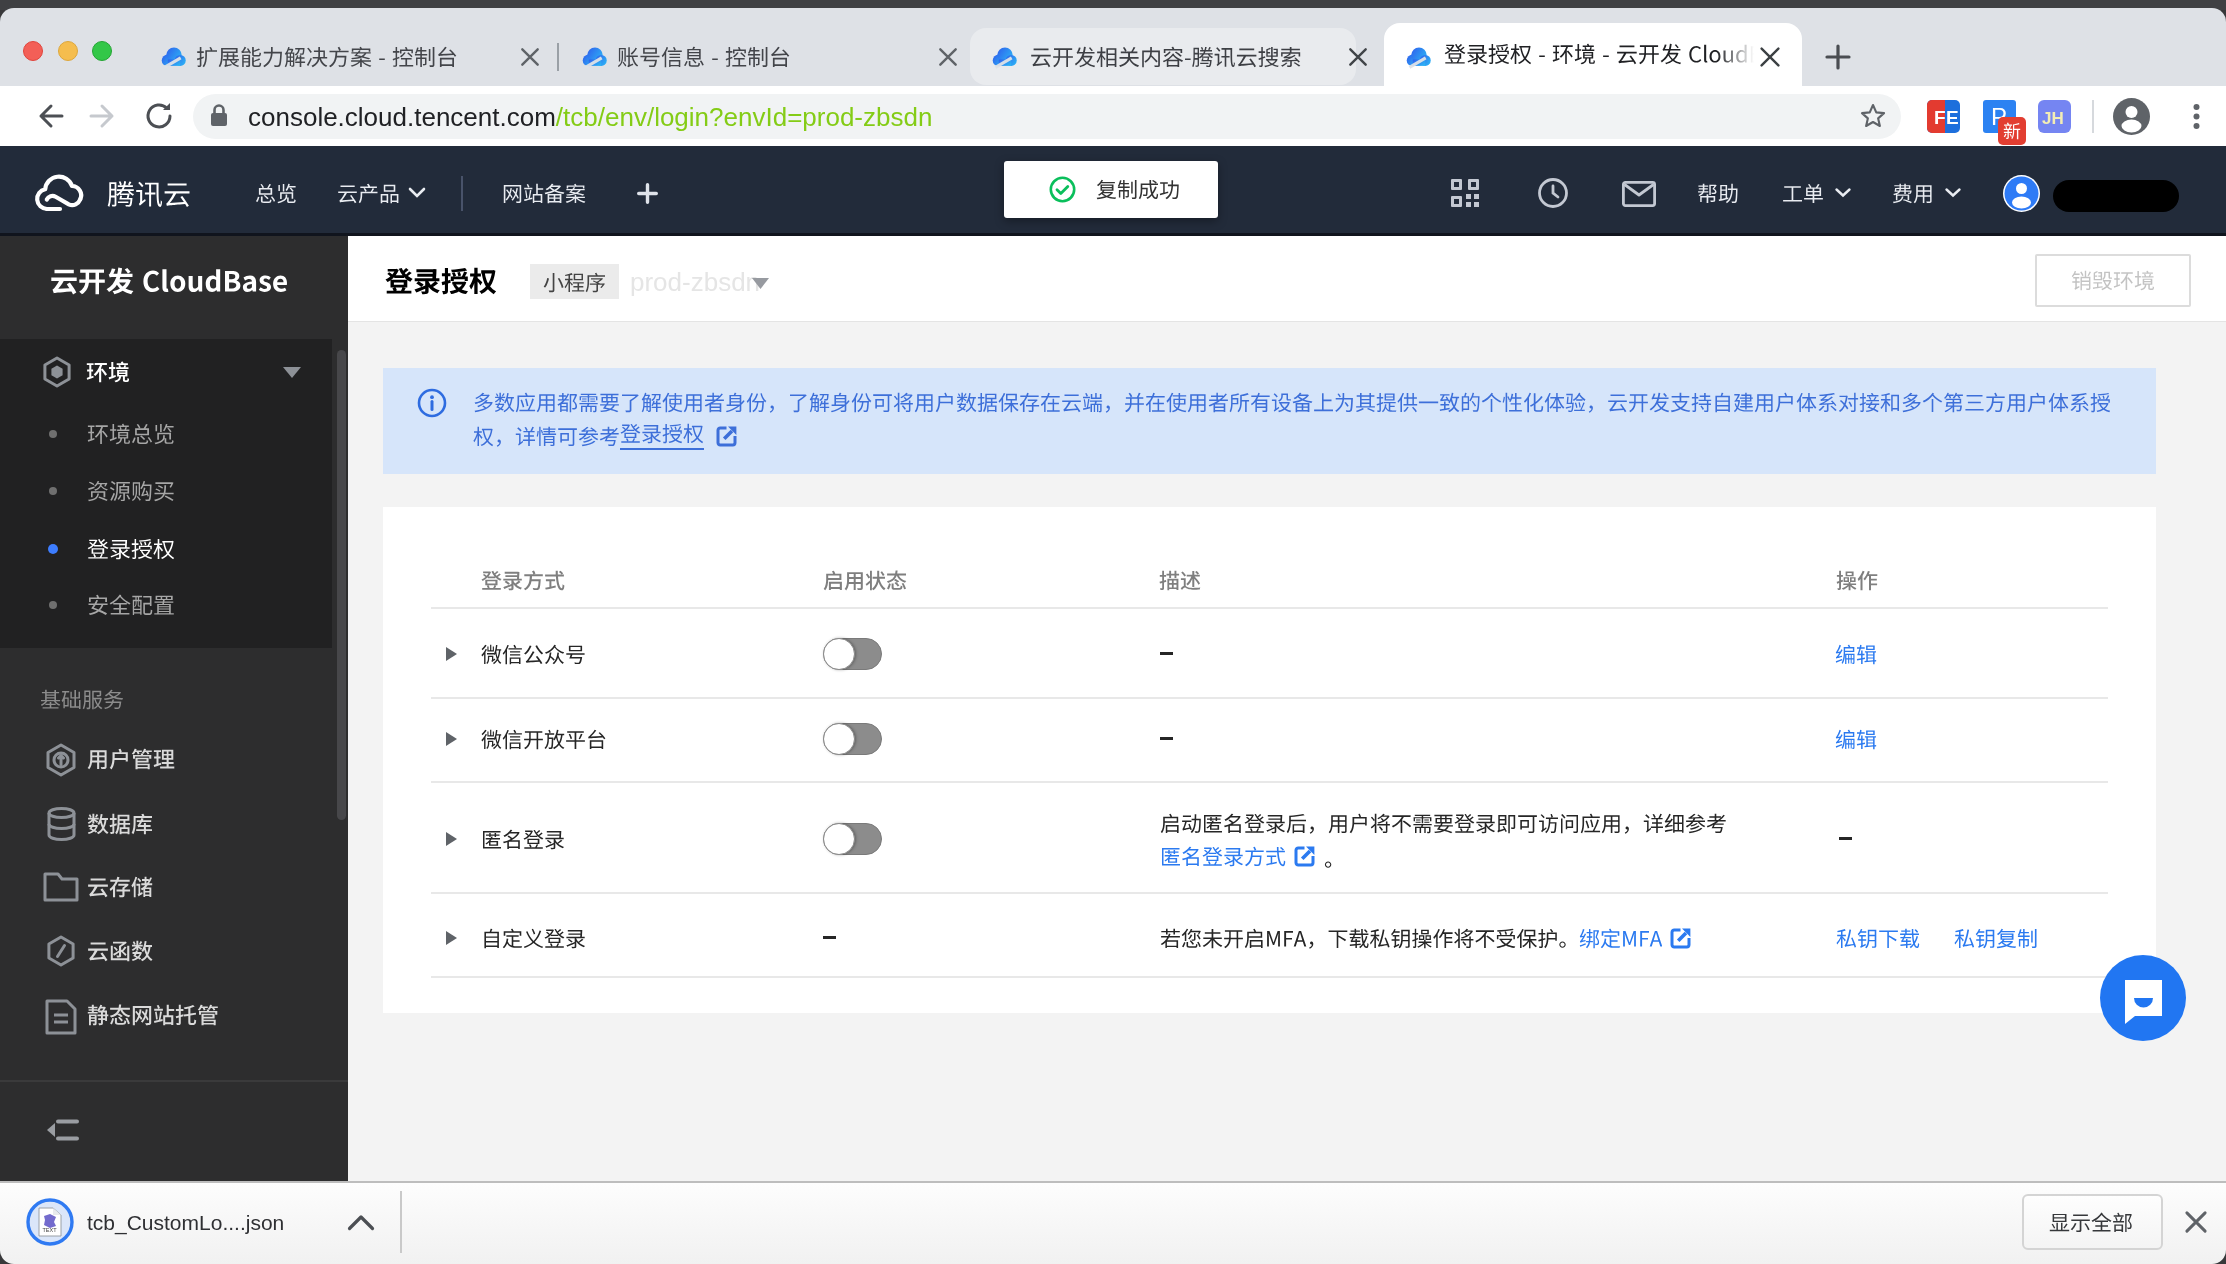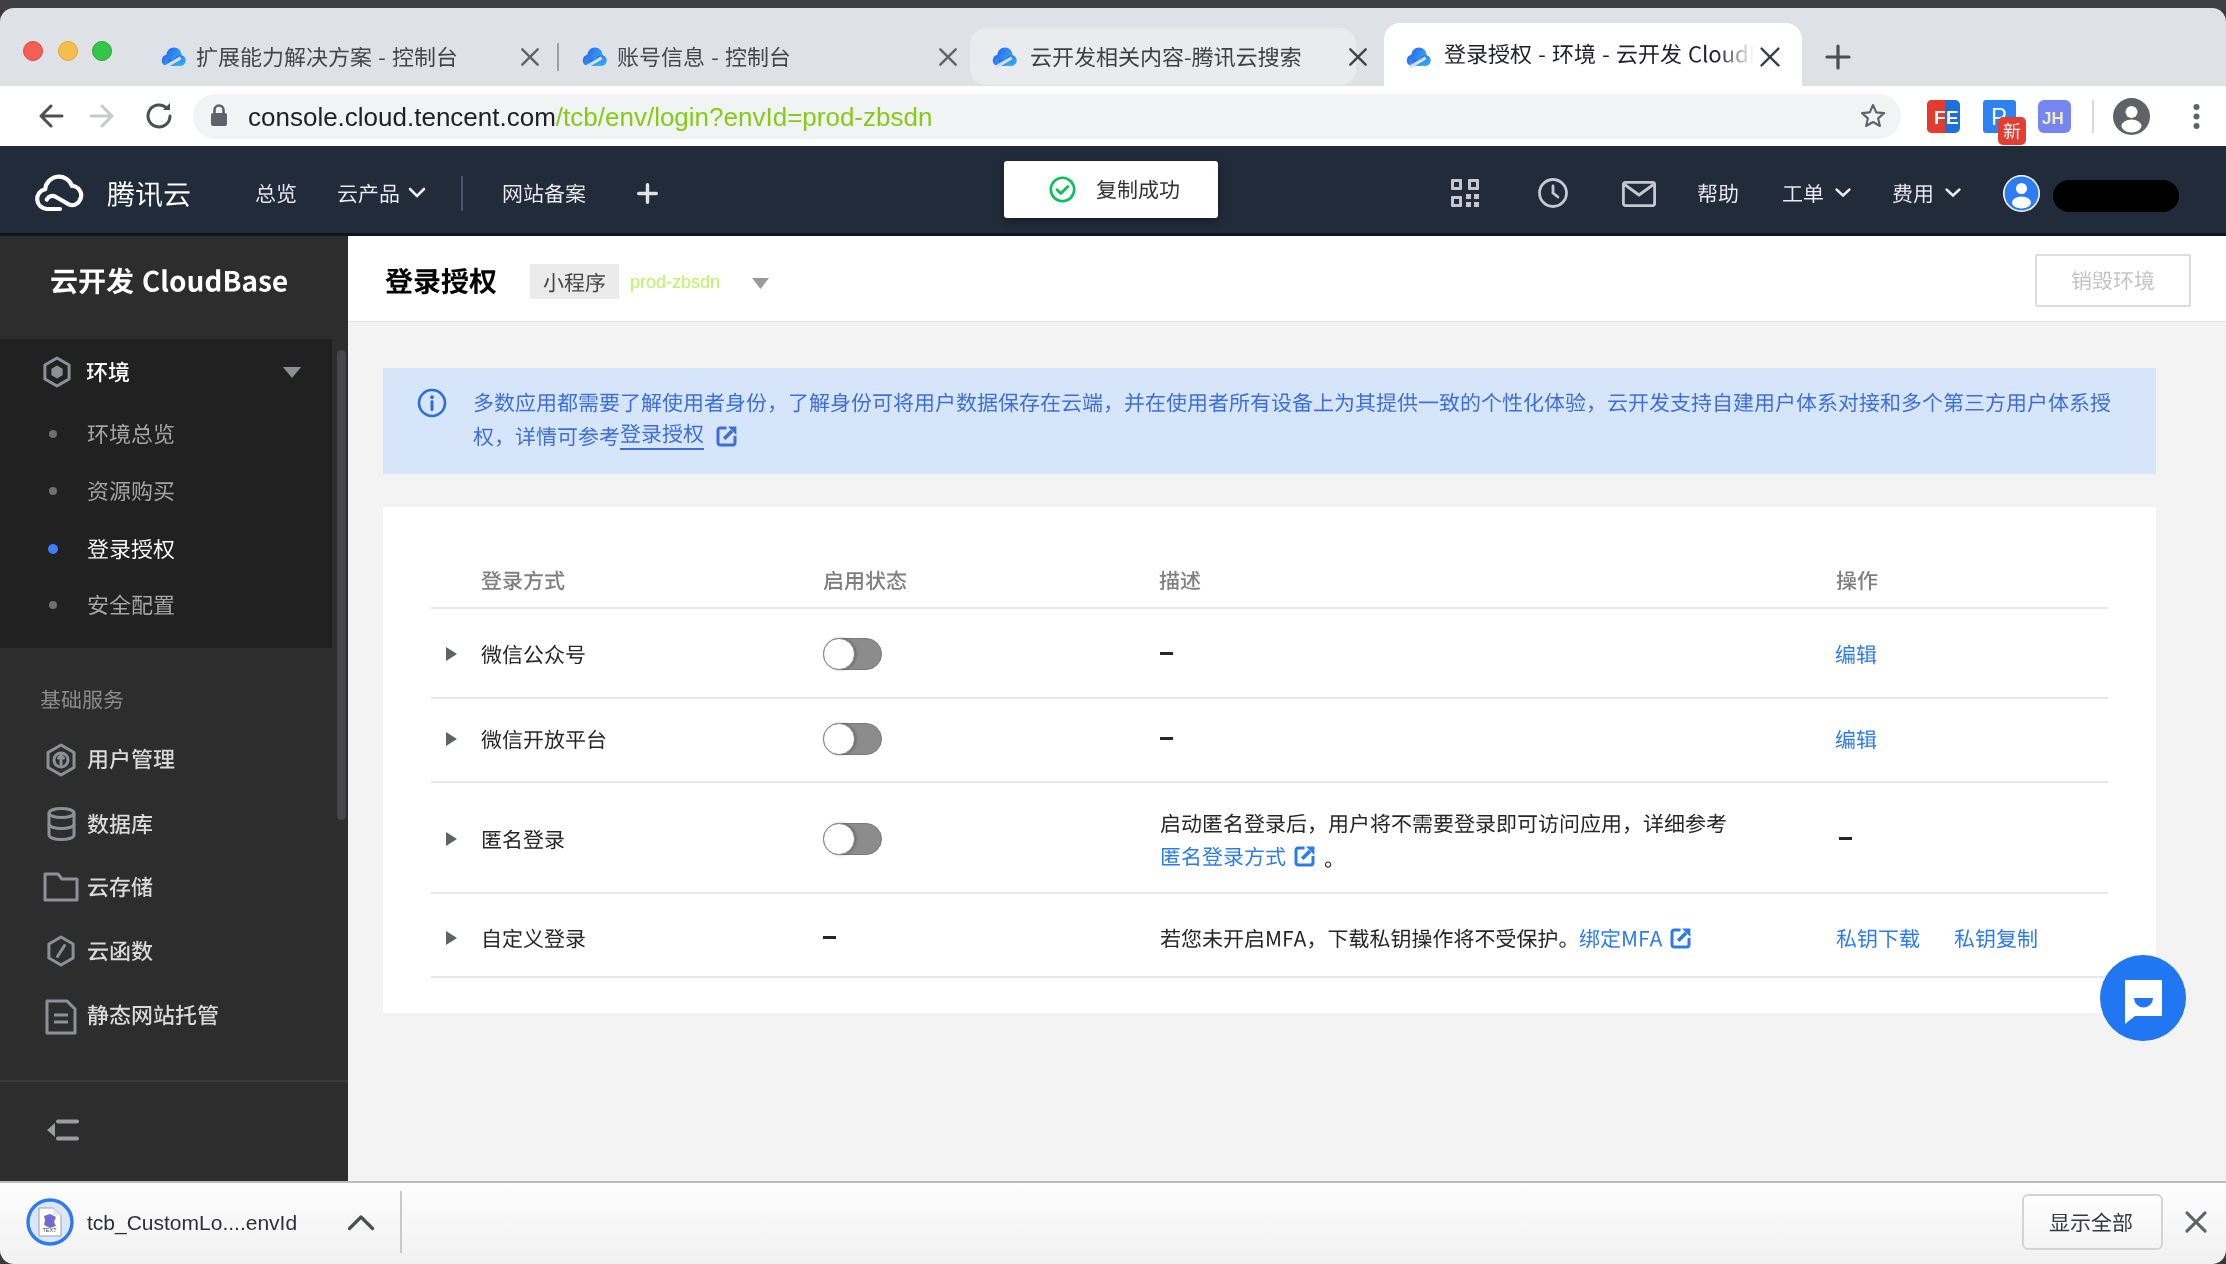--- a/index.html
+++ b/index.html
@@ -301,21 +301,21 @@
   </svg>
 <div class="abs" style="left:348px;top:236px;width:1878px;height:945px;background:#f3f3f3"></div>
 <div class="abs" style="left:348px;top:236px;width:1878px;height:86px;background:#fff;border-bottom:1px solid #e4e4e4"></div>
 <div style="position:absolute;left:385px;top:267px;line-height:0;"><svg width="112" height="35" viewBox="0 0 112 35">
       <path fill="#000000" d="M8.9 15.4H18.7V17.8H8.9ZM9.2 10.1V11.1H19V10.1C19.9 11.1 20.9 12 22 12.7H6.2C7.3 12 8.3 11.1 9.2 10.1ZM7.4 21.2C7.8 21.9 8.3 22.9 8.5 23.7H1.7V26.6H26.4V23.7H19.3C19.7 23 20.2 22 20.7 21.1L17.9 20.5H22.3V13C23.3 13.7 24.3 14.2 25.4 14.7C25.9 13.9 26.9 12.5 27.7 11.9C25.9 11.2 24.3 10.2 22.9 9.1C24.1 8.2 25.5 7.1 26.7 6.1L24.2 4.4C23.4 5.3 22.1 6.4 21 7.4C20.5 6.9 20.1 6.4 19.7 5.9C20.9 5 22.3 4 23.6 2.9L21.1 1.1C20.3 1.9 19.3 2.9 18.2 3.8C17.7 2.9 17.2 1.9 16.8 1L13.8 1.8C14.8 4.2 16 6.4 17.5 8.3H10.7C12 6.7 13 4.9 13.8 2.9L11.5 1.7L11 1.9H2.7V4.6H9.4C8.8 5.6 8.1 6.6 7.3 7.5C6.4 6.7 5.2 5.8 4.1 5.2L2.3 7.1C3.3 7.7 4.5 8.6 5.3 9.4C3.8 10.7 2.1 11.7 0.5 12.4C1.1 13 2.1 14.2 2.5 14.9C3.6 14.4 4.6 13.9 5.5 13.2V20.5H9.6ZM10.6 23.7 11.9 23.3C11.7 22.5 11.2 21.4 10.6 20.5H17.4C17.1 21.5 16.5 22.7 16 23.7Z M31.2 16.4C33 17.4 35.3 18.9 36.3 20L38.7 17.7C37.5 16.6 35.2 15.2 33.5 14.3ZM31.4 2.2V5.3H47.7L47.7 6.8H32.3V9.8H47.5L47.4 11.3H29.7V14.2H40.2V18.6C36.2 20.2 32.1 21.7 29.5 22.6L31.3 25.6C33.9 24.6 37.1 23.2 40.2 21.8V23.9C40.2 24.3 40 24.4 39.6 24.4C39.1 24.4 37.5 24.4 36.2 24.4C36.6 25.2 37.1 26.4 37.3 27.2C39.5 27.3 41 27.2 42.1 26.8C43.3 26.3 43.6 25.6 43.6 24V20C45.9 22.8 48.8 24.9 52.5 26.2C53 25.2 54 23.9 54.8 23.2C52.1 22.5 49.8 21.4 48 19.9C49.6 18.9 51.5 17.5 53.1 16.2L50.3 14.2H54.4V11.3H51C51.3 8.4 51.5 5.2 51.5 2.2L48.8 2.1L48.2 2.2ZM43.6 14.2H50.1C49 15.3 47.3 16.8 45.8 17.9C44.9 16.9 44.2 15.9 43.6 14.8Z M80.1 1C76.7 1.8 71 2.4 66.1 2.7C66.4 3.4 66.8 4.5 66.8 5.2C71.8 5 77.9 4.4 82.1 3.4ZM72.3 5.5C72.7 6.7 73.2 8.3 73.4 9.2L76.1 8.5C75.9 7.6 75.4 6 74.9 4.9ZM65.8 9.5V14.1H68.8V12.3H79.7V14.1H82.8V9.5H79.9C80.6 8.3 81.5 6.8 82.2 5.4L79.1 4.5C78.6 6 77.7 8.1 76.9 9.5H69L71.1 8.8C70.8 7.8 70.1 6.4 69.5 5.3L66.9 6.1C67.5 7.1 68.1 8.6 68.4 9.5ZM77.1 17.4C76.3 18.7 75.2 19.9 73.9 20.8C72.7 19.8 71.7 18.7 71 17.4ZM67.3 14.7V17.4H69.4L67.9 17.8C68.8 19.6 69.9 21.1 71.1 22.4C69.2 23.2 67.1 23.8 64.7 24.2C65.2 24.9 65.9 26.3 66.1 27.1C69 26.5 71.6 25.7 73.8 24.4C75.8 25.7 78.2 26.6 81 27.1C81.4 26.3 82.3 24.9 83 24.2C80.6 23.9 78.5 23.3 76.7 22.5C78.7 20.7 80.3 18.3 81.3 15.3L79.3 14.6L78.7 14.7ZM59.9 0.9V6.2H56.9V9.2H59.9V14.2L56.6 15L57.3 18.2L59.9 17.5V23.6C59.9 24 59.8 24.1 59.5 24.1C59.1 24.1 58.2 24.1 57.1 24.1C57.6 24.9 57.9 26.3 58 27.2C59.8 27.2 61 27 61.9 26.5C62.7 26 63 25.1 63 23.6V16.5L65.7 15.7L65.3 12.7L63 13.4V9.2H65.5V6.2H63V0.9Z M106.8 6.4C106.1 10.4 104.8 13.7 103.1 16.5C101.6 13.8 100.6 10.6 99.9 6.4ZM107.7 3.2 107.2 3.2H96.2V6.4H97.6L96.7 6.6C97.7 12 98.9 16.1 100.9 19.5C99.1 21.6 96.9 23.2 94.3 24.3C95 24.9 96 26.2 96.4 27.1C98.9 25.8 101.1 24.2 102.9 22.3C104.5 24.1 106.4 25.7 108.8 27.3C109.3 26.3 110.3 25.1 111.2 24.4C108.7 23 106.7 21.4 105.1 19.5C107.8 15.6 109.6 10.4 110.4 3.7L108.3 3.1ZM89.3 0.8V6.4H85.1V9.5H88.7C87.8 12.9 86.1 16.9 84.3 19.1C84.8 20 85.8 21.6 86.1 22.6C87.3 21 88.4 18.6 89.3 16V27.1H92.6V14.6C93.7 15.9 94.8 17.4 95.4 18.4L97.3 15.3C96.7 14.6 93.7 11.7 92.6 10.9V9.5H95.9V6.4H92.6V0.8Z"></path>
     </svg></div>
 <div class="abs" style="left:530px;top:264px;width:89px;height:35px;background:#ebebeb"></div>
 <div style="position:absolute;left:543px;top:272px;line-height:0;"><svg width="63" height="26" viewBox="0 0 63 26">
       <path fill="#444444" d="M9.7 1.1V18C9.7 18.4 9.6 18.5 9.2 18.5C8.7 18.6 7.2 18.6 5.7 18.5C5.9 19 6.2 19.7 6.3 20.2C8.3 20.2 9.6 20.1 10.4 19.9C11.1 19.6 11.4 19.1 11.4 18V1.1ZM14.8 6.5C16.6 9.5 18.3 13.4 18.8 15.9L20.5 15.2C20 12.7 18.2 8.9 16.3 5.9ZM4.2 6.1C3.7 8.9 2.5 12.5 0.7 14.7C1.1 14.9 1.8 15.3 2.2 15.6C4.1 13.3 5.3 9.4 6 6.4Z M32.2 3.1H38.5V7H32.2ZM30.7 1.7V8.3H40V1.7ZM30.4 14.1V15.5H34.5V18.2H29V19.6H41.2V18.2H36.1V15.5H40.3V14.1H36.1V11.6H40.8V10.2H29.9V11.6H34.5V14.1ZM28.6 1.1C27 1.8 24.3 2.5 21.9 2.9C22.1 3.2 22.3 3.7 22.4 4.1C23.4 3.9 24.4 3.7 25.5 3.5V6.8H22V8.2H25.2C24.4 10.6 23 13.4 21.6 14.9C21.9 15.2 22.2 15.9 22.4 16.3C23.5 15 24.6 12.9 25.5 10.8V20.1H27V11.1C27.7 11.9 28.6 13.1 28.9 13.7L29.9 12.4C29.4 11.9 27.6 10.1 27 9.5V8.2H29.6V6.8H27V3.2C28 2.9 28.9 2.7 29.7 2.4Z M49.8 9.3C51.2 9.9 52.9 10.7 54.2 11.4H46.8V12.8H53.4V18.3C53.4 18.6 53.3 18.7 52.9 18.7C52.5 18.8 51.1 18.8 49.5 18.7C49.7 19.2 50 19.7 50 20.2C51.9 20.2 53.2 20.2 53.9 19.9C54.7 19.7 55 19.3 55 18.3V12.8H59.5C58.8 13.8 58 14.7 57.3 15.4L58.6 16C59.7 15 60.8 13.3 61.9 11.8L60.8 11.3L60.5 11.4H56.6L56.8 11.3C56.4 11 55.8 10.7 55.2 10.4C57 9.5 58.8 8.1 60 6.8L59 6.1L58.6 6.2H48V7.5H57.2C56.2 8.3 55 9.2 53.8 9.7C52.8 9.3 51.7 8.8 50.7 8.4ZM51.9 1.2C52.2 1.8 52.6 2.5 52.9 3.2H44.5V9C44.5 12.1 44.4 16.3 42.7 19.3C43 19.5 43.7 19.9 44 20.2C45.8 17 46.1 12.3 46.1 9V4.7H62V3.2H54.7C54.4 2.5 53.8 1.5 53.4 0.7Z"></path>
     </svg></div>
-<div class="abs" style="left:630px;top:269px;font-size:18px;line-height:26px;color:#bef264">prod-zbsdn</div>
+<div class="abs" style="left:630px;top:269px;font-size:26px;line-height:26px;color:#e5e5e5">prod-zbsdn</div>
 <svg class="abs" style="left:752px;top:278px" width="17" height="11" viewBox="0 0 17 11">
     <path fill="#979aa0" d="M0 0h17L8.5 11z"></path>
   </svg>
 <div class="abs" style="left:2035px;top:254px;width:156px;height:53px;background:#fff;border:2px solid #dcdcdc;border-radius:2px"></div>
 <div style="position:absolute;left:2071px;top:270px;line-height:0;"><svg width="84" height="26" viewBox="0 0 84 26">
       <path fill="#c3c3c3" d="M9.2 2.2C10 3.4 10.9 5 11.2 6L12.5 5.4C12.2 4.3 11.3 2.8 10.4 1.6ZM18.6 1.4C18.1 2.7 17.2 4.4 16.4 5.4L17.6 6C18.4 5 19.3 3.4 20 2ZM3.7 0.9C3.1 2.8 2 4.7 0.8 5.9C1.1 6.3 1.4 7 1.6 7.3C2.2 6.7 2.9 5.8 3.4 4.9H8.6V3.4H4.3C4.6 2.7 4.9 2 5.1 1.3ZM1.3 11.3V12.7H4.3V16.9C4.3 17.8 3.7 18.4 3.3 18.6C3.6 18.9 3.9 19.5 4.1 19.9C4.4 19.6 5 19.2 8.5 17.2C8.4 16.9 8.2 16.3 8.2 15.9L5.8 17.1V12.7H8.7V11.3H5.8V8.4H8.3V7H2.2V8.4H4.3V11.3ZM10.9 11.9H18V14.2H10.9ZM10.9 10.6V8.3H18V10.6ZM13.8 0.8V6.8H9.5V20.2H10.9V15.6H18V18.2C18 18.5 17.9 18.5 17.6 18.5C17.2 18.6 16.2 18.6 15 18.5C15.2 18.9 15.4 19.6 15.5 20C17.1 20 18.1 20 18.6 19.7C19.2 19.5 19.4 19 19.4 18.2V6.8L18 6.8H15.2V0.8Z M33.1 1.7V4.7C33.1 6.1 32.9 7.7 31.2 8.9C31.5 9.1 32.1 9.6 32.3 9.9C34.2 8.5 34.6 6.4 34.6 4.7V3.1H37.5V6.7C37.5 8.2 37.8 8.8 39.1 8.8C39.3 8.8 39.9 8.8 40.1 8.8C40.4 8.8 40.8 8.8 41 8.7C41 8.3 40.9 7.7 40.9 7.4C40.7 7.5 40.3 7.5 40.1 7.5C39.9 7.5 39.4 7.5 39.2 7.5C39 7.5 39 7.3 39 6.7V1.7ZM38.4 11.5C37.8 13 37.1 14.2 36.1 15.3C35.2 14.2 34.5 12.9 34 11.5ZM31.9 10.1V11.5H32.9L32.6 11.6C33.2 13.4 34 15 35 16.3C33.6 17.5 32 18.3 30.3 18.9C30.6 19.2 31 19.8 31.2 20.2C32.9 19.5 34.6 18.6 36 17.4C37.2 18.6 38.6 19.5 40.2 20.1C40.4 19.7 40.9 19.2 41.2 18.8C39.6 18.3 38.3 17.5 37.1 16.4C38.5 14.8 39.6 12.9 40.3 10.4L39.3 10.1L39.1 10.1ZM22.7 9V10.3H31.1V2.1H27.3V3.4H29.7V5.5H27.3V6.7H29.7V9H24V6.7H26.2V5.4H24V3.4C24.9 3.1 26 2.6 26.9 2.1L26 1.1C25.2 1.6 23.7 2.3 22.7 2.7ZM21.9 17.5 22.1 19C24.7 18.6 28.3 18.1 31.7 17.6L31.6 16.3L27.4 16.8V13.5H31.1V12.2H22.4V13.5H26V17Z M56.2 8.1C57.8 9.9 59.7 12.3 60.5 13.8L61.8 12.8C60.9 11.3 59 9 57.4 7.3ZM42.8 16.3 43.2 17.8C44.9 17.2 47.1 16.4 49.2 15.6L49 14.2L46.8 15V9.8H48.7V8.3H46.8V3.7H49.1V2.3H42.9V3.7H45.4V8.3H43.2V9.8H45.4V15.5ZM50.2 2.2V3.7H55.6C54.2 7.4 52.1 10.7 49.4 12.8C49.8 13.1 50.4 13.7 50.7 14C52.1 12.7 53.5 11.1 54.6 9.2V20.1H56.2V6.4C56.6 5.5 57 4.6 57.3 3.7H61.8V2.2Z M73.2 12.2H79.8V13.6H73.2ZM73.2 9.8H79.8V11.1H73.2ZM75.3 1C75.5 1.4 75.7 1.9 75.9 2.4H71.3V3.7H81.9V2.4H77.5C77.3 1.8 77.1 1.2 76.8 0.7ZM78.7 3.9C78.5 4.6 78.2 5.5 77.8 6.2H74.3L75.1 6C74.9 5.4 74.6 4.6 74.3 3.9L73 4.2C73.3 4.8 73.6 5.6 73.7 6.2H70.7V7.6H82.5V6.2H79.2C79.5 5.6 79.9 5 80.2 4.3ZM71.7 8.7V14.7H73.9C73.6 17.1 72.7 18.3 69.3 19C69.6 19.3 70 19.9 70.1 20.2C74 19.3 75.1 17.7 75.4 14.7H77.3V17.8C77.3 18.9 77.4 19.3 77.8 19.5C78.1 19.8 78.8 19.9 79.3 19.9C79.5 19.9 80.4 19.9 80.7 19.9C81.1 19.9 81.7 19.8 82 19.7C82.3 19.6 82.6 19.4 82.7 19C82.9 18.7 83 17.8 83 17C82.6 16.8 82 16.6 81.8 16.3C81.7 17.2 81.7 17.8 81.6 18.1C81.6 18.4 81.4 18.5 81.3 18.6C81.1 18.6 80.8 18.6 80.6 18.6C80.3 18.6 79.8 18.6 79.5 18.6C79.3 18.6 79.1 18.6 79 18.5C78.8 18.5 78.8 18.3 78.8 17.9V14.7H81.3V8.7ZM63.7 15.8 64.2 17.4C66 16.7 68.3 15.8 70.4 14.9L70.1 13.5L67.9 14.3V7.5H69.9V6H67.9V1.1H66.4V6H64V7.5H66.4V14.9C65.4 15.2 64.4 15.5 63.7 15.8Z"></path>
     </svg></div>
 <div class="abs" style="left:383px;top:368px;width:1773px;height:106px;background:#d6e5fa"></div>
 <svg class="abs" style="left:417px;top:388px" width="30" height="30" viewBox="0 0 30 30">
 <circle cx="15" cy="15" r="13" fill="none" stroke="#2e6ce0" stroke-width="2.6"></circle>
@@ -434,21 +434,21 @@
 <div class="abs" style="left:0;top:1181px;width:2226px;height:83px;background:linear-gradient(#fdfdfd,#f1f1f1);border-top:2px solid #bdbdbd;border-radius:0 0 14px 14px"></div>
 <svg class="abs" style="left:26px;top:1198px" width="48" height="48" viewBox="0 0 48 48">
 <circle cx="24" cy="24" r="22" fill="#dbe6f9" stroke="#2f7af2" stroke-width="3.4"></circle>
 <g transform="translate(13,10)">
 <path fill="#fff" stroke="#9aa0a6" stroke-width="1" d="M0 0h14l8 7v21H0z"></path>
 <path fill="#e8eaed" d="M14 0l8 7h-8z"></path>
 <path fill="#5b51c4" d="M5 8l6-2 6 3-2 5 2 4-6 2-6-3 1-5z" opacity="0.85"></path>
 <text x="3.5" y="24" font-family="Liberation Sans" font-size="5.5" fill="#444">TEXT</text>
 </g>
   </svg>
-<div class="abs" style="left:87px;top:1210px;font-size:21px;line-height:25px;color:#2f3033">tcb_CustomLo....envId</div>
+<div class="abs" style="left:87px;top:1210px;font-size:21px;line-height:25px;color:#2f3033">tcb_CustomLo....json</div>
 <svg class="abs" style="left:347px;top:1214px" width="28" height="17" viewBox="0 0 28 17">
     <path fill="none" stroke="#4c4f54" stroke-width="3.2" stroke-linecap="round" stroke-linejoin="round" d="M2.5 14.5 14 3l11.5 11.5"></path>
   </svg>
 <div class="abs" style="left:400px;top:1191px;width:2px;height:62px;background:#c9c9c9"></div>
 <div class="abs" style="left:2022px;top:1194px;width:141px;height:56px;border:2px solid #d4d4d4;border-radius:6px;background:linear-gradient(#fefefe,#f4f4f4)"></div>
 <div style="position:absolute;left:2049px;top:1212px;line-height:0;"><svg width="84" height="26" viewBox="0 0 84 26">
       <path fill="#36383b" d="M5.1 6.5H15.9V8.7H5.1ZM5.1 3.1H15.9V5.3H5.1ZM3.6 1.9V10H17.5V1.9ZM17.2 11.6C16.5 12.9 15.3 14.7 14.3 15.8L15.5 16.4C16.5 15.3 17.7 13.7 18.6 12.2ZM2.6 12.2C3.5 13.6 4.5 15.4 5 16.5L6.2 15.9C5.8 14.8 4.7 13 3.8 11.7ZM12 10.8V17.7H8.9V10.8H7.4V17.7H0.8V19.2H20.2V17.7H13.5V10.8Z M25.9 11.1C25 13.5 23.5 15.8 21.7 17.3C22.1 17.5 22.8 18 23.2 18.2C24.8 16.6 26.5 14.1 27.5 11.6ZM35.4 11.8C36.9 13.8 38.5 16.5 39 18.3L40.6 17.6C40 15.8 38.3 13.1 36.8 11.2ZM24.1 2.4V3.9H38.9V2.4ZM22.3 7.5V9.1H30.7V18.1C30.7 18.4 30.6 18.5 30.2 18.5C29.8 18.5 28.4 18.5 27 18.5C27.2 19 27.5 19.7 27.5 20.1C29.4 20.1 30.6 20.1 31.4 19.9C32.1 19.6 32.4 19.1 32.4 18.1V9.1H40.8V7.5Z M52.4 0.6C50.2 3.9 46.4 7 42.5 8.8C42.9 9.1 43.4 9.6 43.6 10.1C44.5 9.6 45.3 9.2 46.1 8.6V10H51.7V13.3H46.3V14.7H51.7V18.1H43.6V19.6H61.5V18.1H53.3V14.7H59V13.3H53.3V10H59V8.6C59.8 9.2 60.6 9.7 61.4 10.1C61.7 9.7 62.1 9.1 62.5 8.8C59.1 7 56 4.8 53.4 1.8L53.7 1.3ZM46.2 8.6C48.6 7.1 50.8 5.1 52.5 3C54.5 5.2 56.6 7 58.9 8.6Z M66 5.3C66.5 6.4 67.1 7.9 67.3 8.9L68.7 8.5C68.5 7.5 68 6.1 67.3 4.9ZM76.2 2V20.1H77.6V3.4H81C80.4 5.1 79.6 7.3 78.8 9.1C80.7 11 81.2 12.5 81.2 13.8C81.2 14.6 81.1 15.2 80.6 15.5C80.4 15.6 80.1 15.7 79.8 15.7C79.4 15.7 78.8 15.7 78.2 15.6C78.4 16.1 78.6 16.7 78.6 17.1C79.2 17.2 79.9 17.2 80.4 17.1C80.9 17.1 81.4 16.9 81.7 16.7C82.4 16.2 82.7 15.2 82.7 14C82.7 12.5 82.2 10.9 80.3 8.9C81.2 6.9 82.2 4.5 82.9 2.6L81.8 1.9L81.6 2ZM68.2 1.1C68.5 1.8 68.8 2.6 69.1 3.3H64.7V4.7H74.6V3.3H70.7C70.5 2.6 70 1.6 69.6 0.8ZM72.1 4.9C71.8 6.1 71.1 7.8 70.6 9H64.1V10.4H75.1V9H72.1C72.6 7.9 73.2 6.5 73.7 5.2ZM65.3 12.4V20H66.8V19H72.5V19.9H74.1V12.4ZM66.8 17.6V13.8H72.5V17.6Z"></path>
     </svg></div>
 <svg class="abs" style="left:2183px;top:1209px" width="26" height="26" viewBox="0 0 26 26">
     <path stroke="#5f6368" stroke-width="3" stroke-linecap="round" d="M3.9 3.9L22.099999999999998 22.099999999999998M22.099999999999998 3.9L3.9 22.099999999999998"></path>

